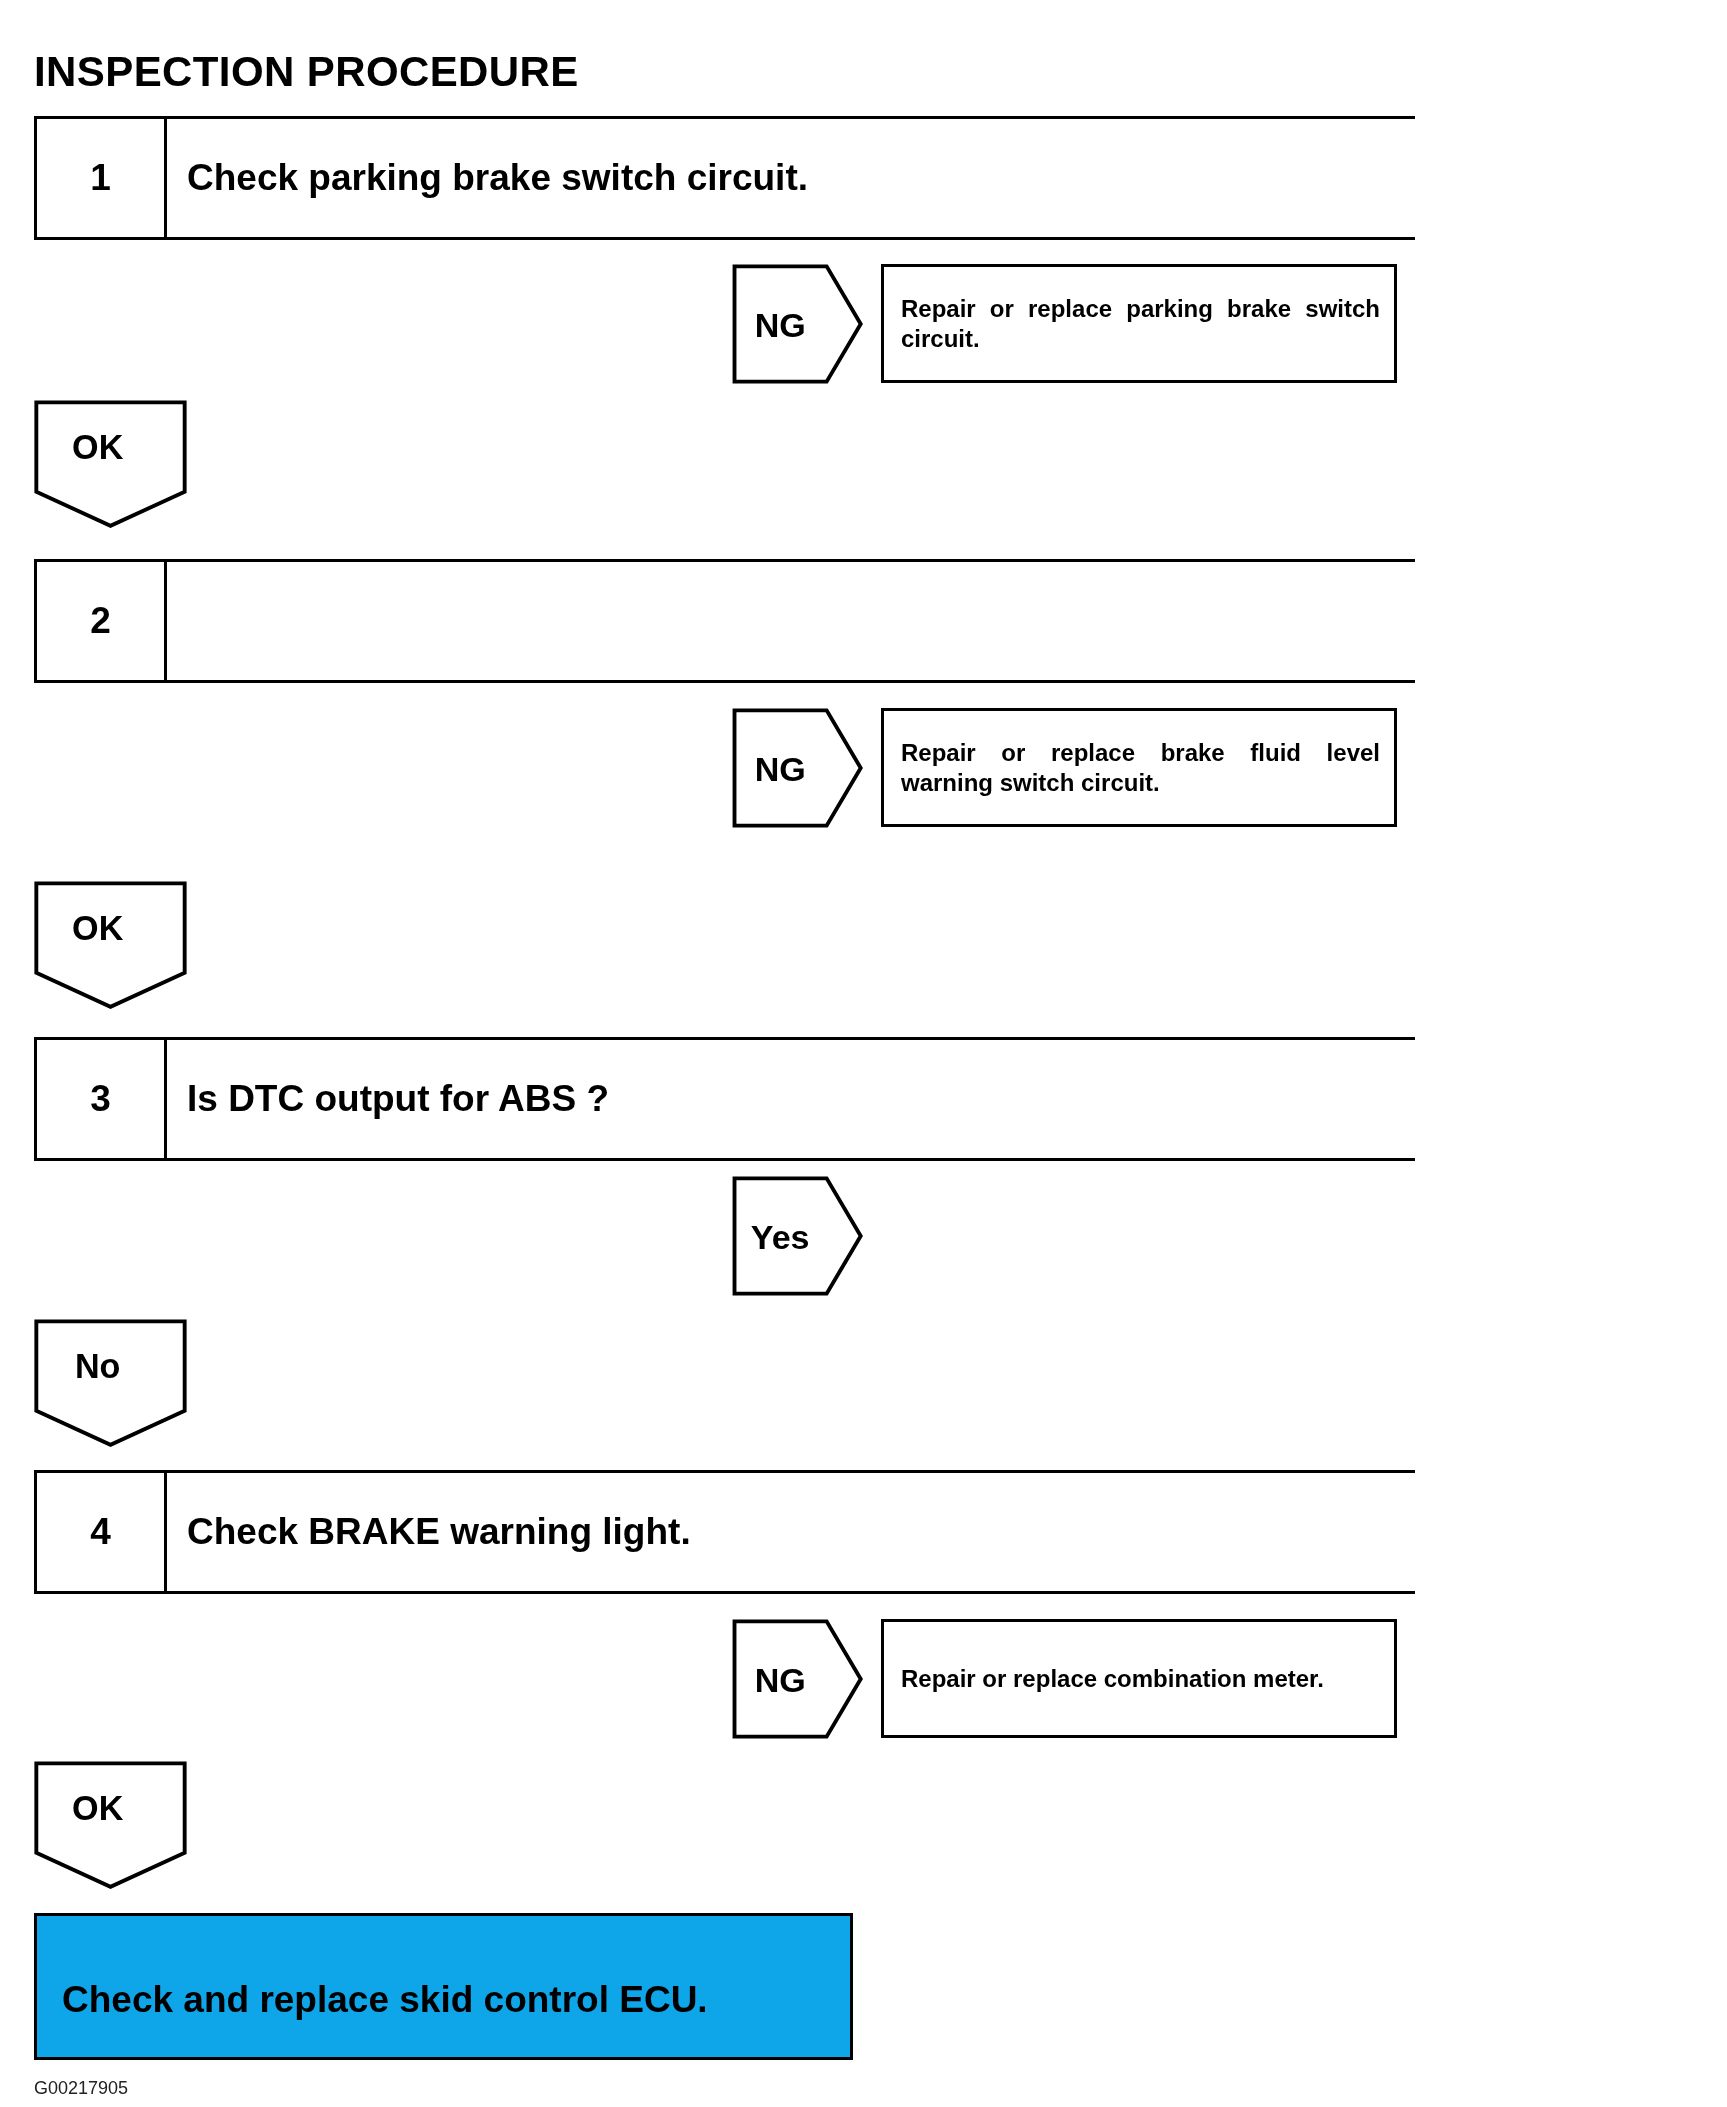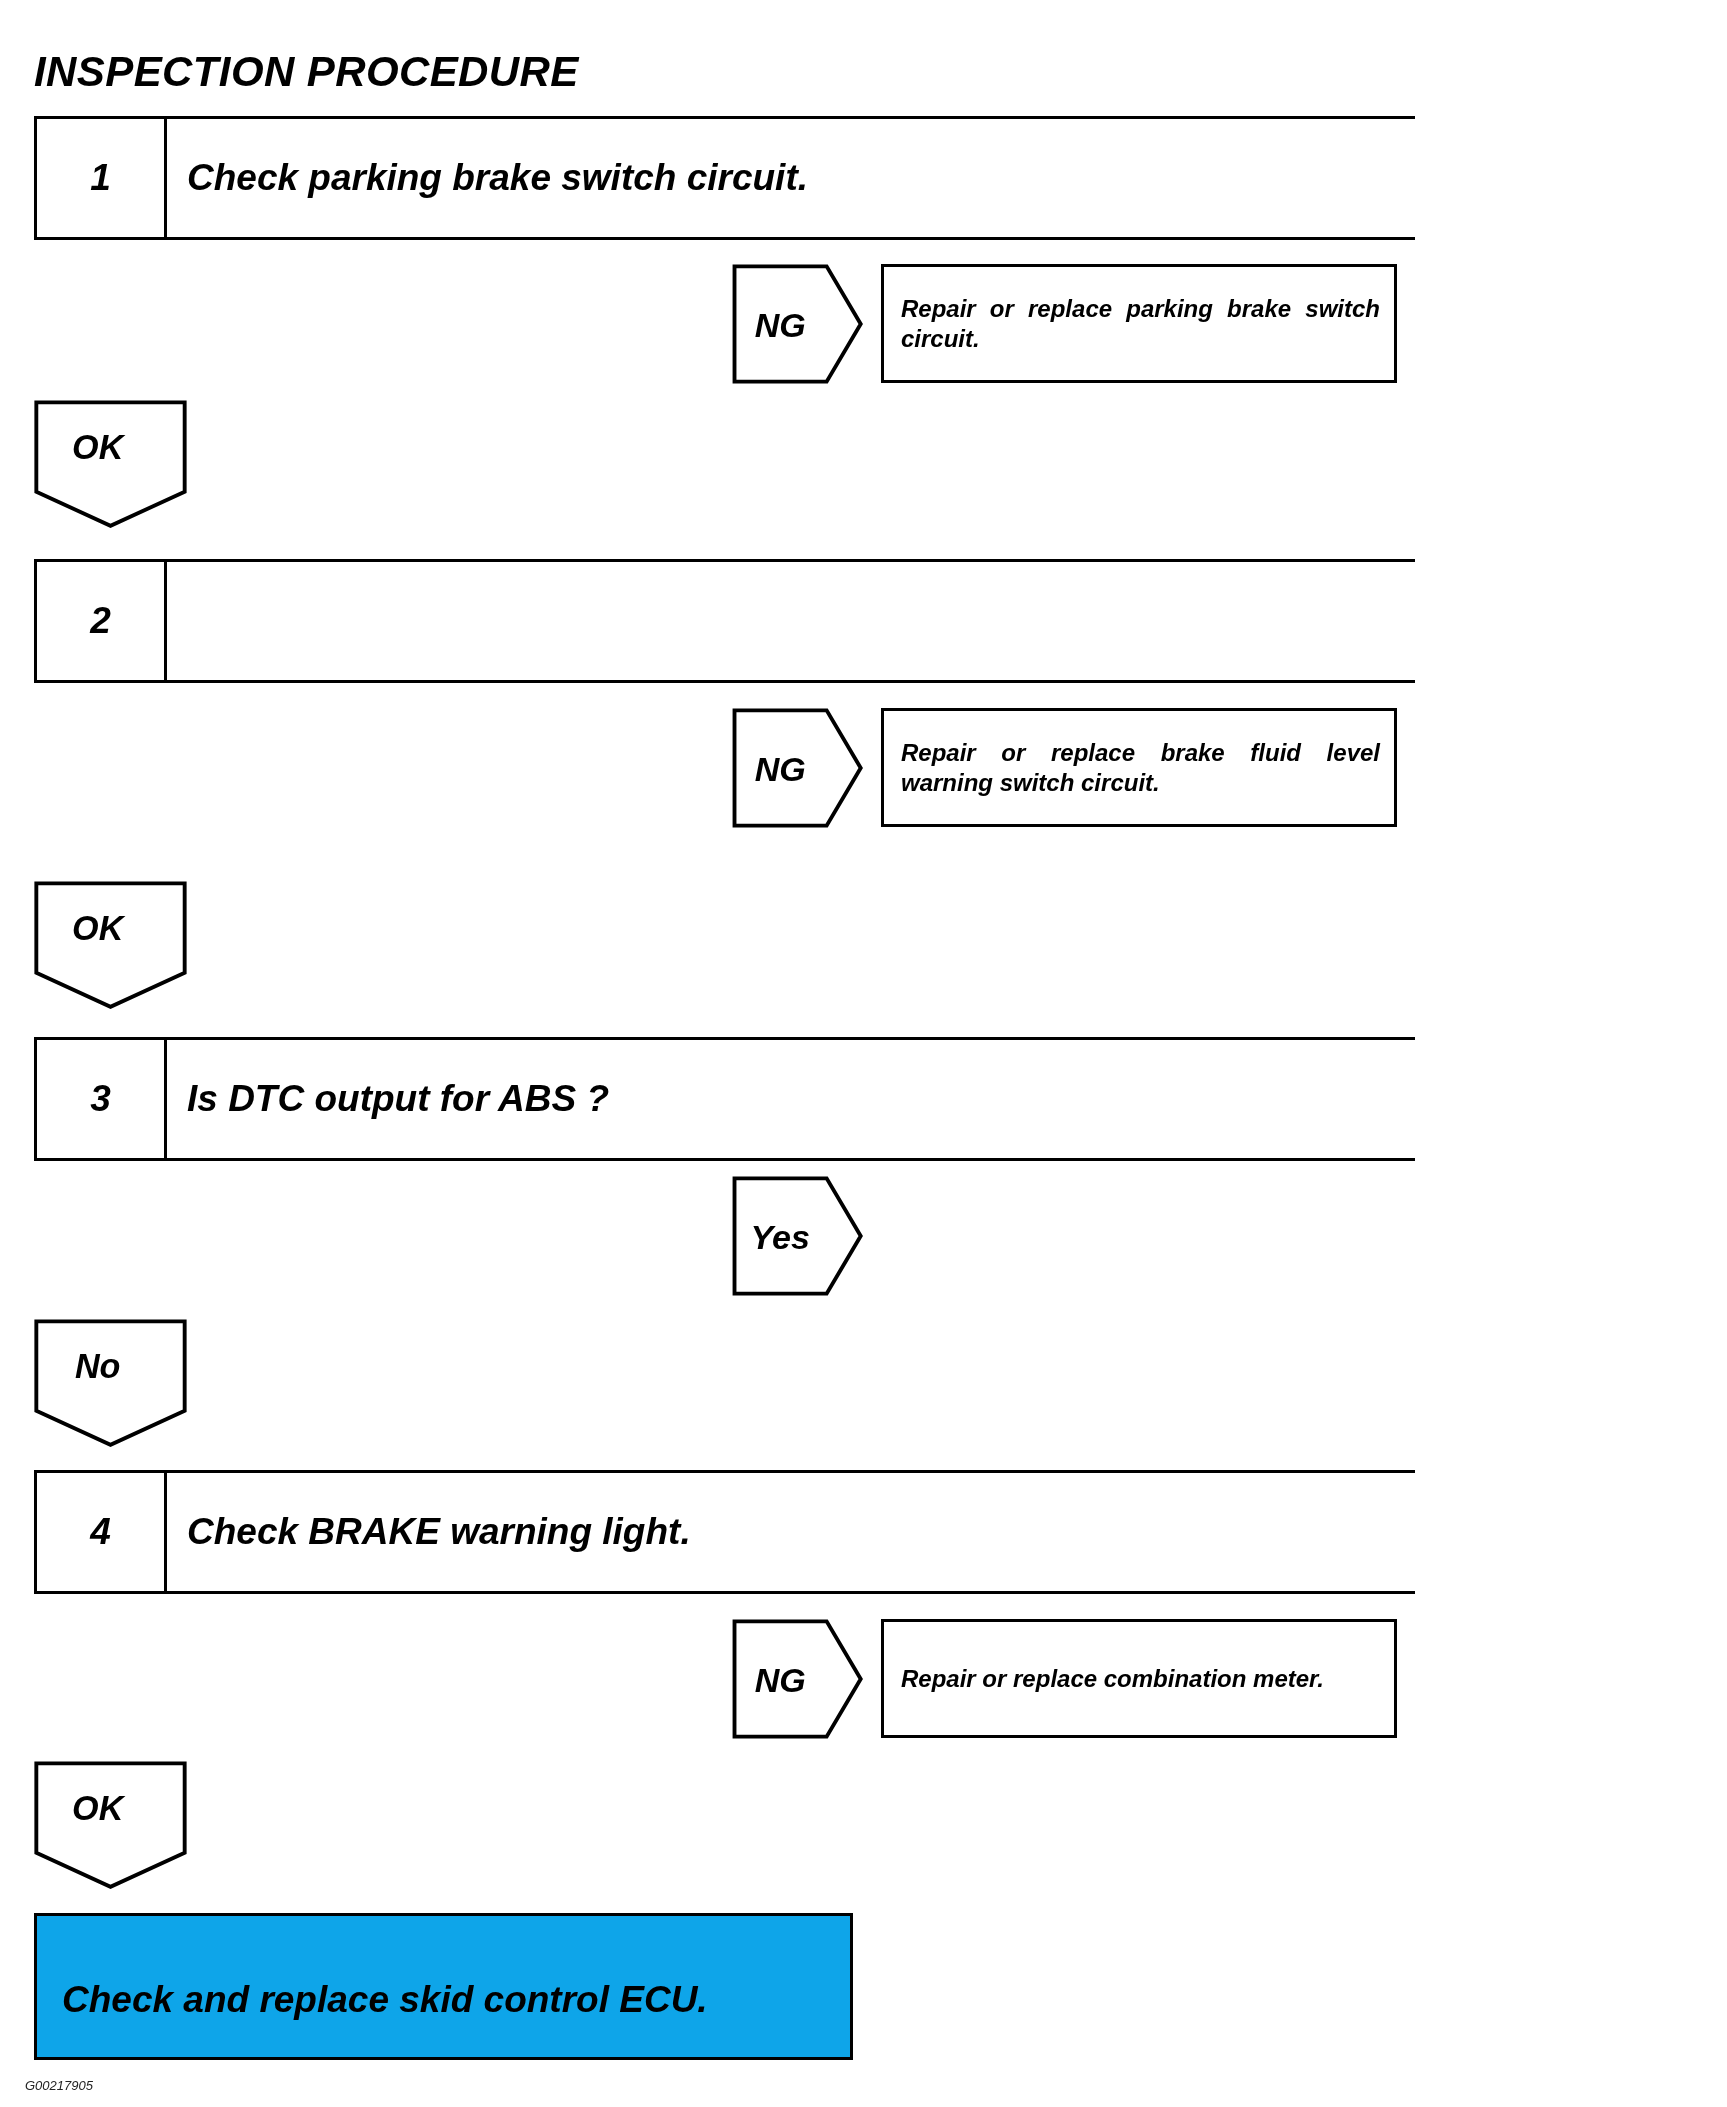--- a/index.html
+++ b/index.html
@@ -5,21 +5,20 @@
   * { margin: 0; padding: 0; box-sizing: border-box; }
   html, body { background: #ffffff; }
   .canvas {
     position: relative;
     width: 1415px;
     height: 2108px;
     background: #ffffff;
     color: #000000;
     font-family: "Liberation Sans", "DejaVu Sans", sans-serif;
     overflow: hidden;
-    font-style: italic;
   }
   .page-title {
     position: absolute;
     left: 34px;
     top: 48px;
     font-size: 42px;
     font-weight: bold;
     letter-spacing: 0.4px;
   }
   .step-box {
@@ -95,23 +94,23 @@
     background: #0ea5e9;
     display: flex;
     align-items: center;
     padding-left: 25px;
     padding-top: 26px;
     font-size: 37px;
     font-weight: bold;
   }
   .figure-id {
     position: absolute;
-    left: 25px;
+    left: 34px;
     top: 2078px;
-    font-size: 13px;
+    font-size: 18px;
     font-weight: normal;
     color: #222;
   }
 </style>
 </head>
 <body>
 
 <div class="canvas">
 
   <h1 class="page-title">INSPECTION PROCEDURE</h1>

